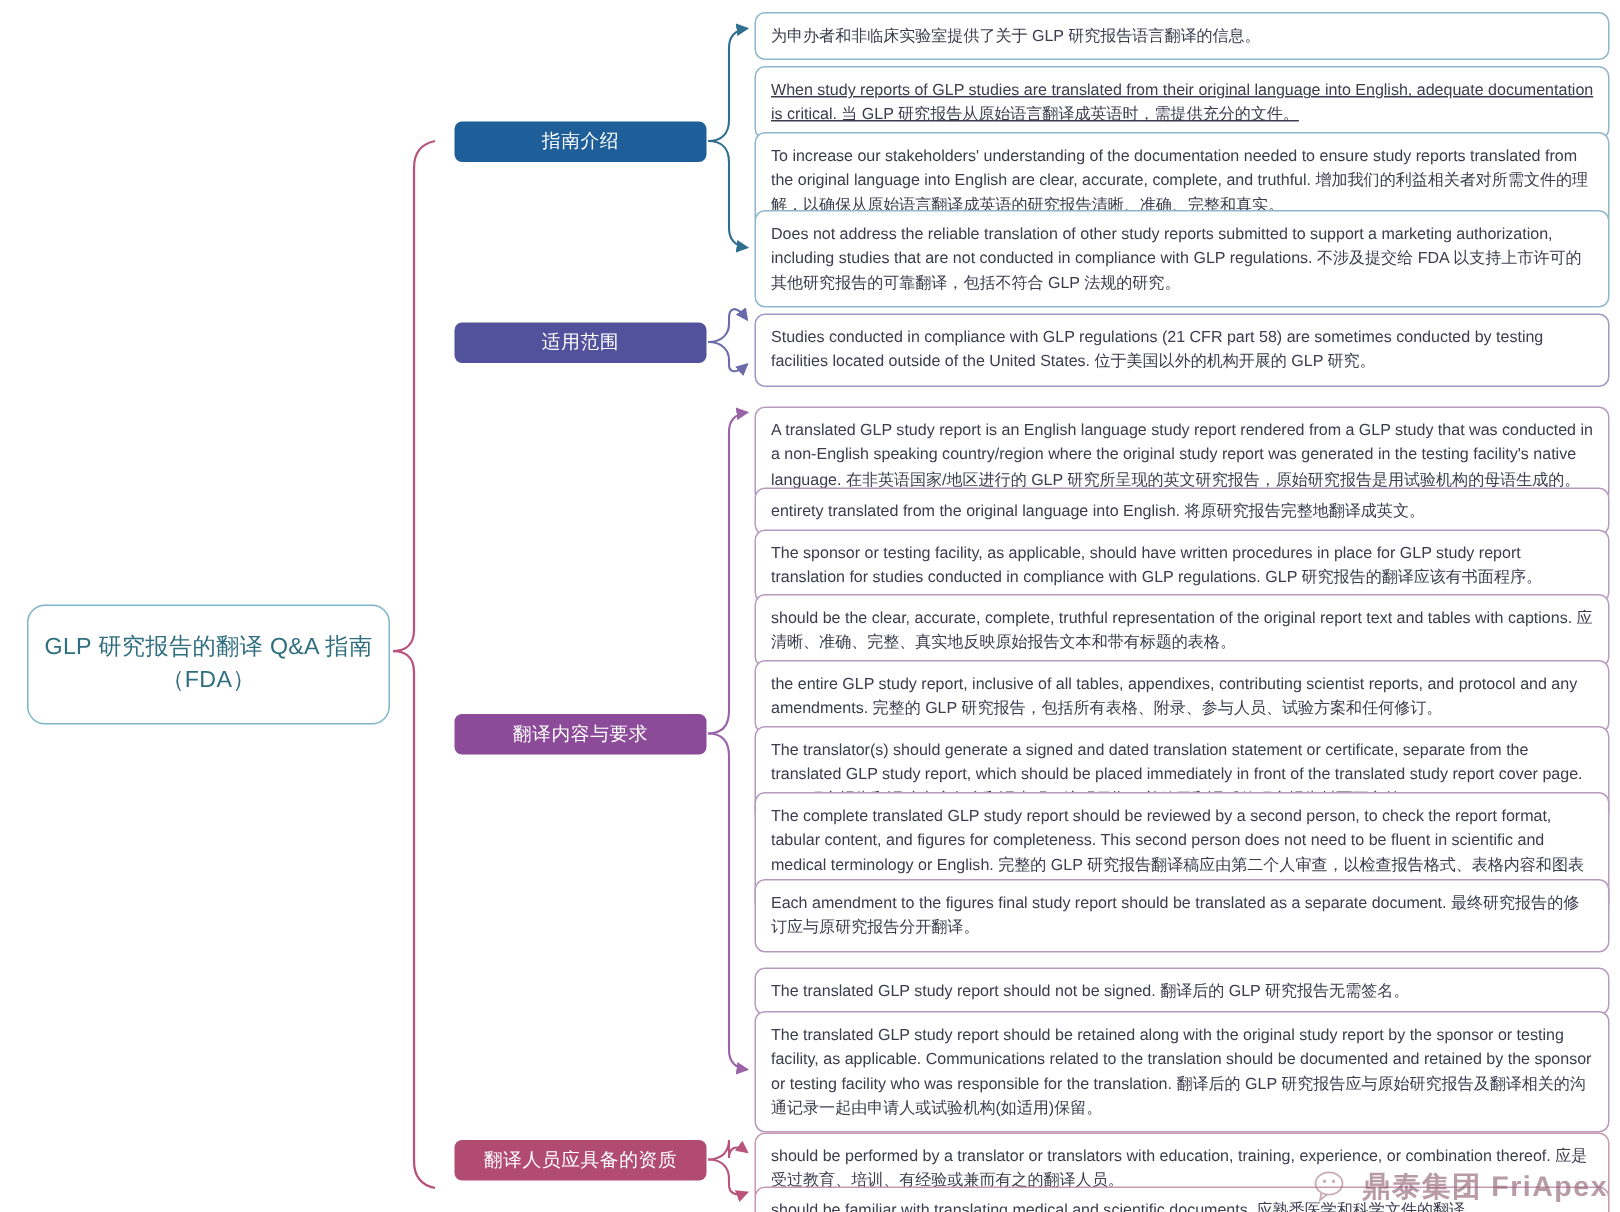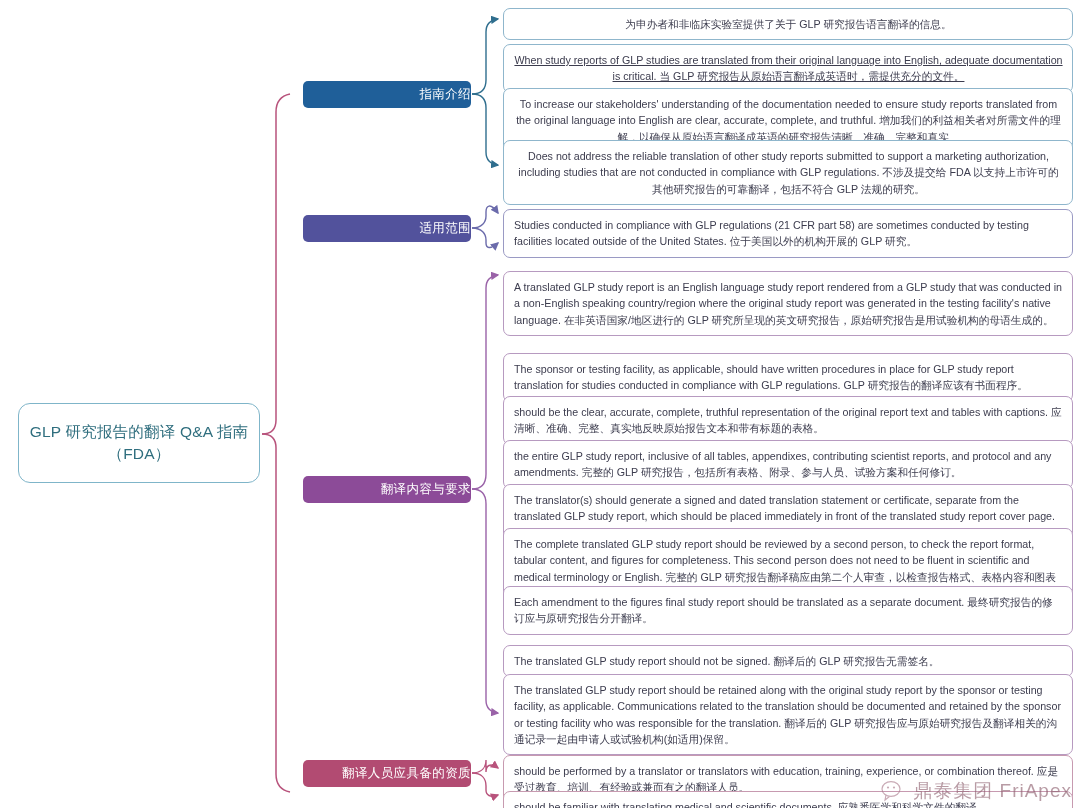--- a/index.html
+++ b/index.html
@@ -61,21 +61,21 @@
   
   .branch {
     position: absolute;
     left: 303px;
     width: 168px;
     height: 27px;
     box-sizing: border-box;
     border-radius: 5px;
     display: flex;
     align-items: center;
-    justify-content: flex-end;
+    justify-content: center;
     color: #ffffff;
     font-size: 12.5px;
     letter-spacing: .4px;
     z-index: 3;
   }
 
   
   .leaf {
     position: absolute;
     left: 503px;
@@ -83,21 +83,21 @@
     box-sizing: border-box;
     border: 1.1px solid #9a9aba;
     border-radius: 7px;
     background: #ffffff;
     padding: 7px 9px 7px 10px;
     font-size: 10.7px;
     line-height: 1.52;
     color: #3c3c4e;
     z-index: 3;
   }
-  .leaf.blue  { border-color: #8fb6cc; text-align: center; }
+  .leaf.blue  { border-color: #8fb6cc; }
   .leaf.indigo{ border-color: #9a9ac4; }
   .leaf.purple{ border-color: #b79ac0; }
   .leaf.pink  { border-color: #c79ab0; }
 
   
   .watermark {
     position: absolute;
     right: 8px;
     bottom: 4px;
     z-index: 6;
@@ -111,21 +111,21 @@
     width: 26px;
     height: 22px;
     position: relative;
     flex: 0 0 auto;
   }
   .watermark .wm-text {
     font-size: 19px;
     letter-spacing: 1px;
     color: #8d5f6e;
     white-space: nowrap;
-    font-weight: 400;
+    font-weight: 700;
   }
 </style>
 </head>
 <body>
 
 <div id="mindmap">
 
   <svg class="connectors" viewBox="0 0 1080 808" width="1080" height="808">
     <defs>
       <marker id="ah-blue" markerWidth="6" markerHeight="6" refX="5" refY="3" orient="auto">
@@ -185,20 +185,21 @@
     <span>适用范围</span>
   </div>
 
   <div class="leaf indigo" style="top:209px;">Studies conducted in compliance with GLP regulations (21 CFR part 58) are sometimes conducted by testing facilities located outside of the United States. 位于美国以外的机构开展的 GLP 研究。</div>
 
   <div class="branch" style="top:476px;background:#8c4b98;">
     <span>翻译内容与要求</span>
   </div>
 
   <div class="leaf purple" style="top:271px;">A translated GLP study report is an English language study  report rendered from a GLP study that was conducted in a non-English speaking country/region where the original study report was generated in the testing facility's native language. 在非英语国家/地区进行的 GLP 研究所呈现的英文研究报告，原始研究报告是用试验机构的母语生成的。</div>
+  <div class="leaf purple" style="top:325px;">entirety translated from the original language into English. 将原研究报告完整地翻译成英文。</div>
   <div class="leaf purple" style="top:353px;">The sponsor or testing facility, as applicable, should have written procedures in place for GLP study report translation for studies conducted in compliance with GLP regulations. GLP 研究报告的翻译应该有书面程序。</div>
   <div class="leaf purple" style="top:396px;">should be the clear, accurate, complete, truthful representation of the original report text and tables with captions. 应清晰、准确、完整、真实地反映原始报告文本和带有标题的表格。</div>
   <div class="leaf purple" style="top:440px;">the entire GLP study report, inclusive of all tables, appendixes, contributing scientist reports, and protocol and any amendments. 完整的 GLP 研究报告，包括所有表格、附录、参与人员、试验方案和任何修订。</div>
   <div class="leaf purple" style="top:484px;">The translator(s) should generate a signed and dated translation statement or certificate, separate from the translated GLP study report, which should be placed immediately in front of the translated study report cover page. GLP 研究报告翻译稿中应包含翻译声明，注明日期，并放于翻译后的研究报告封面页之前。</div>
   <div class="leaf purple" style="top:528px;">The complete translated GLP study report should be reviewed by a second person, to check the report format, tabular content, and figures for completeness. This second person does  not need to be fluent in scientific and medical terminology or English. 完整的 GLP 研究报告翻译稿应由第二个人审查，以检查报告格式、表格内容和图表的完整性。第二个人无需精通科学和医学术语或英语。</div>
   <div class="leaf purple" style="top:586px;">Each amendment to the figures final study report should be translated as a separate  document. 最终研究报告的修订应与原研究报告分开翻译。</div>
   <div class="leaf purple" style="top:645px;">The translated GLP study report should not be signed. 翻译后的 GLP 研究报告无需签名。</div>
   <div class="leaf purple" style="top:674px;">The translated GLP study report should be retained along with the original study report by the sponsor or testing facility, as applicable. Communications related to the translation should be documented and retained by the sponsor or testing facility who was responsible for the translation. 翻译后的 GLP 研究报告应与原始研究报告及翻译相关的沟通记录一起由申请人或试验机构(如适用)保留。</div>
 
   <div class="branch" style="top:760px;background:#b24b72;">

